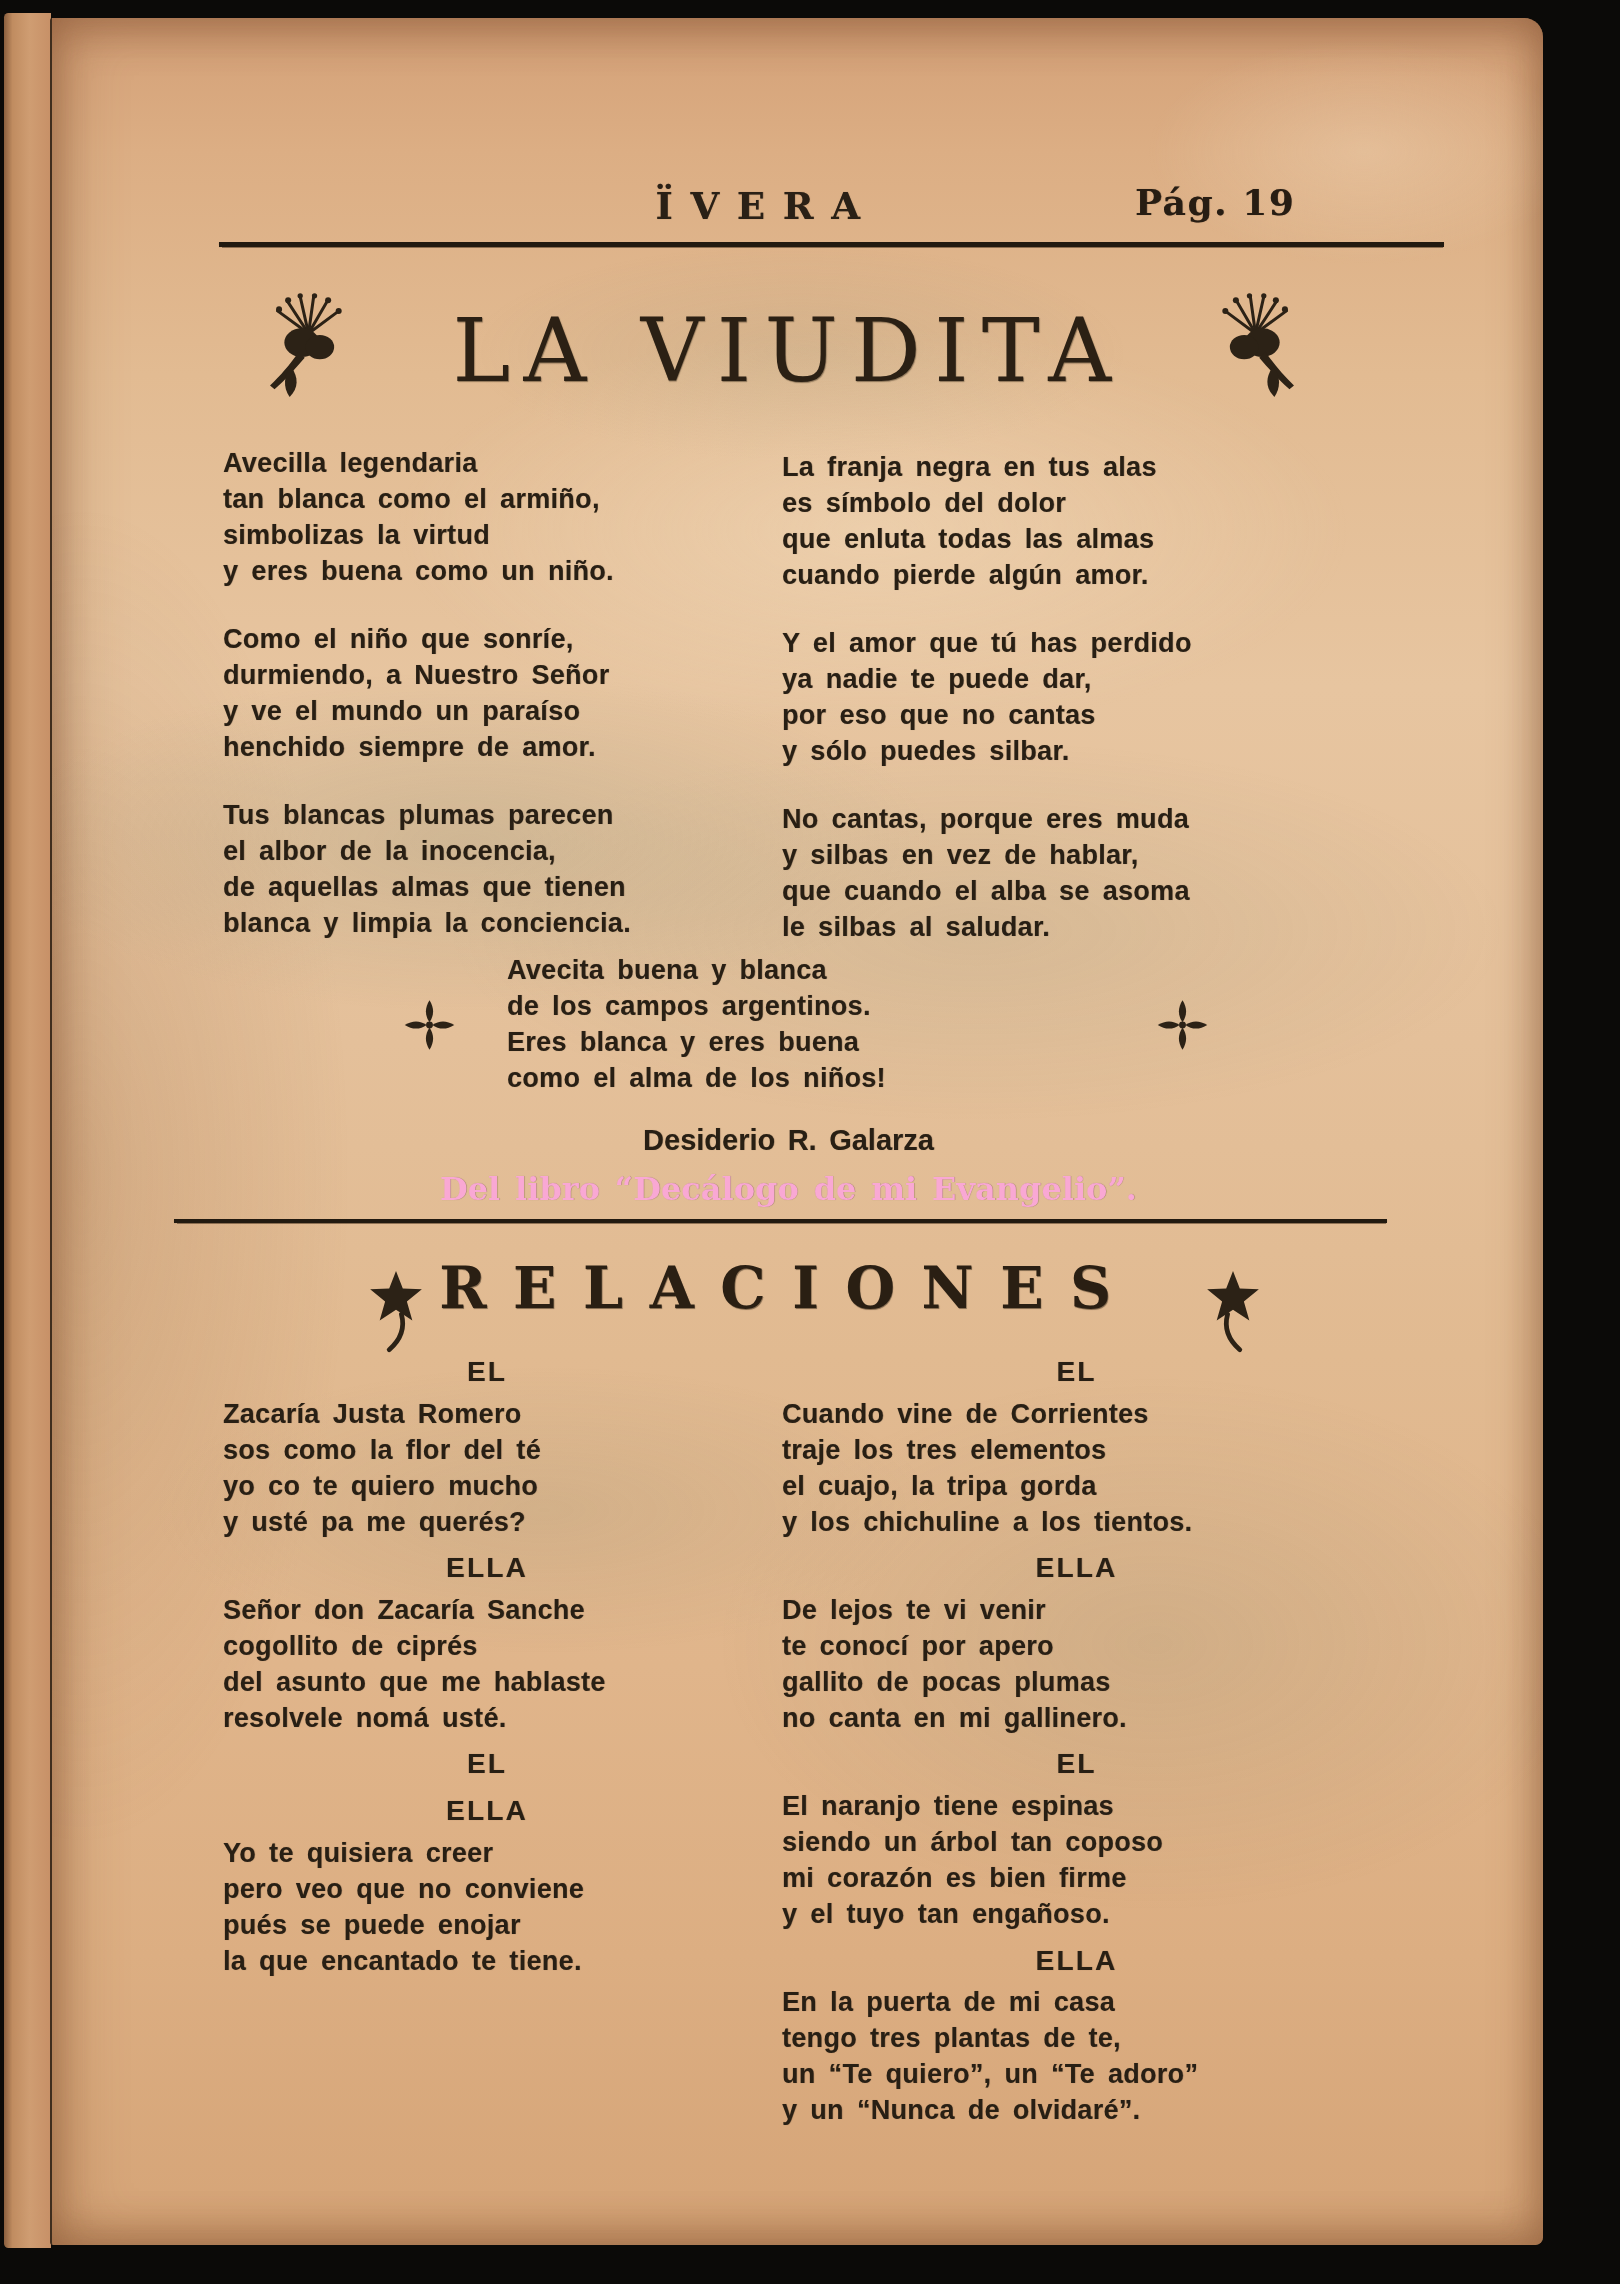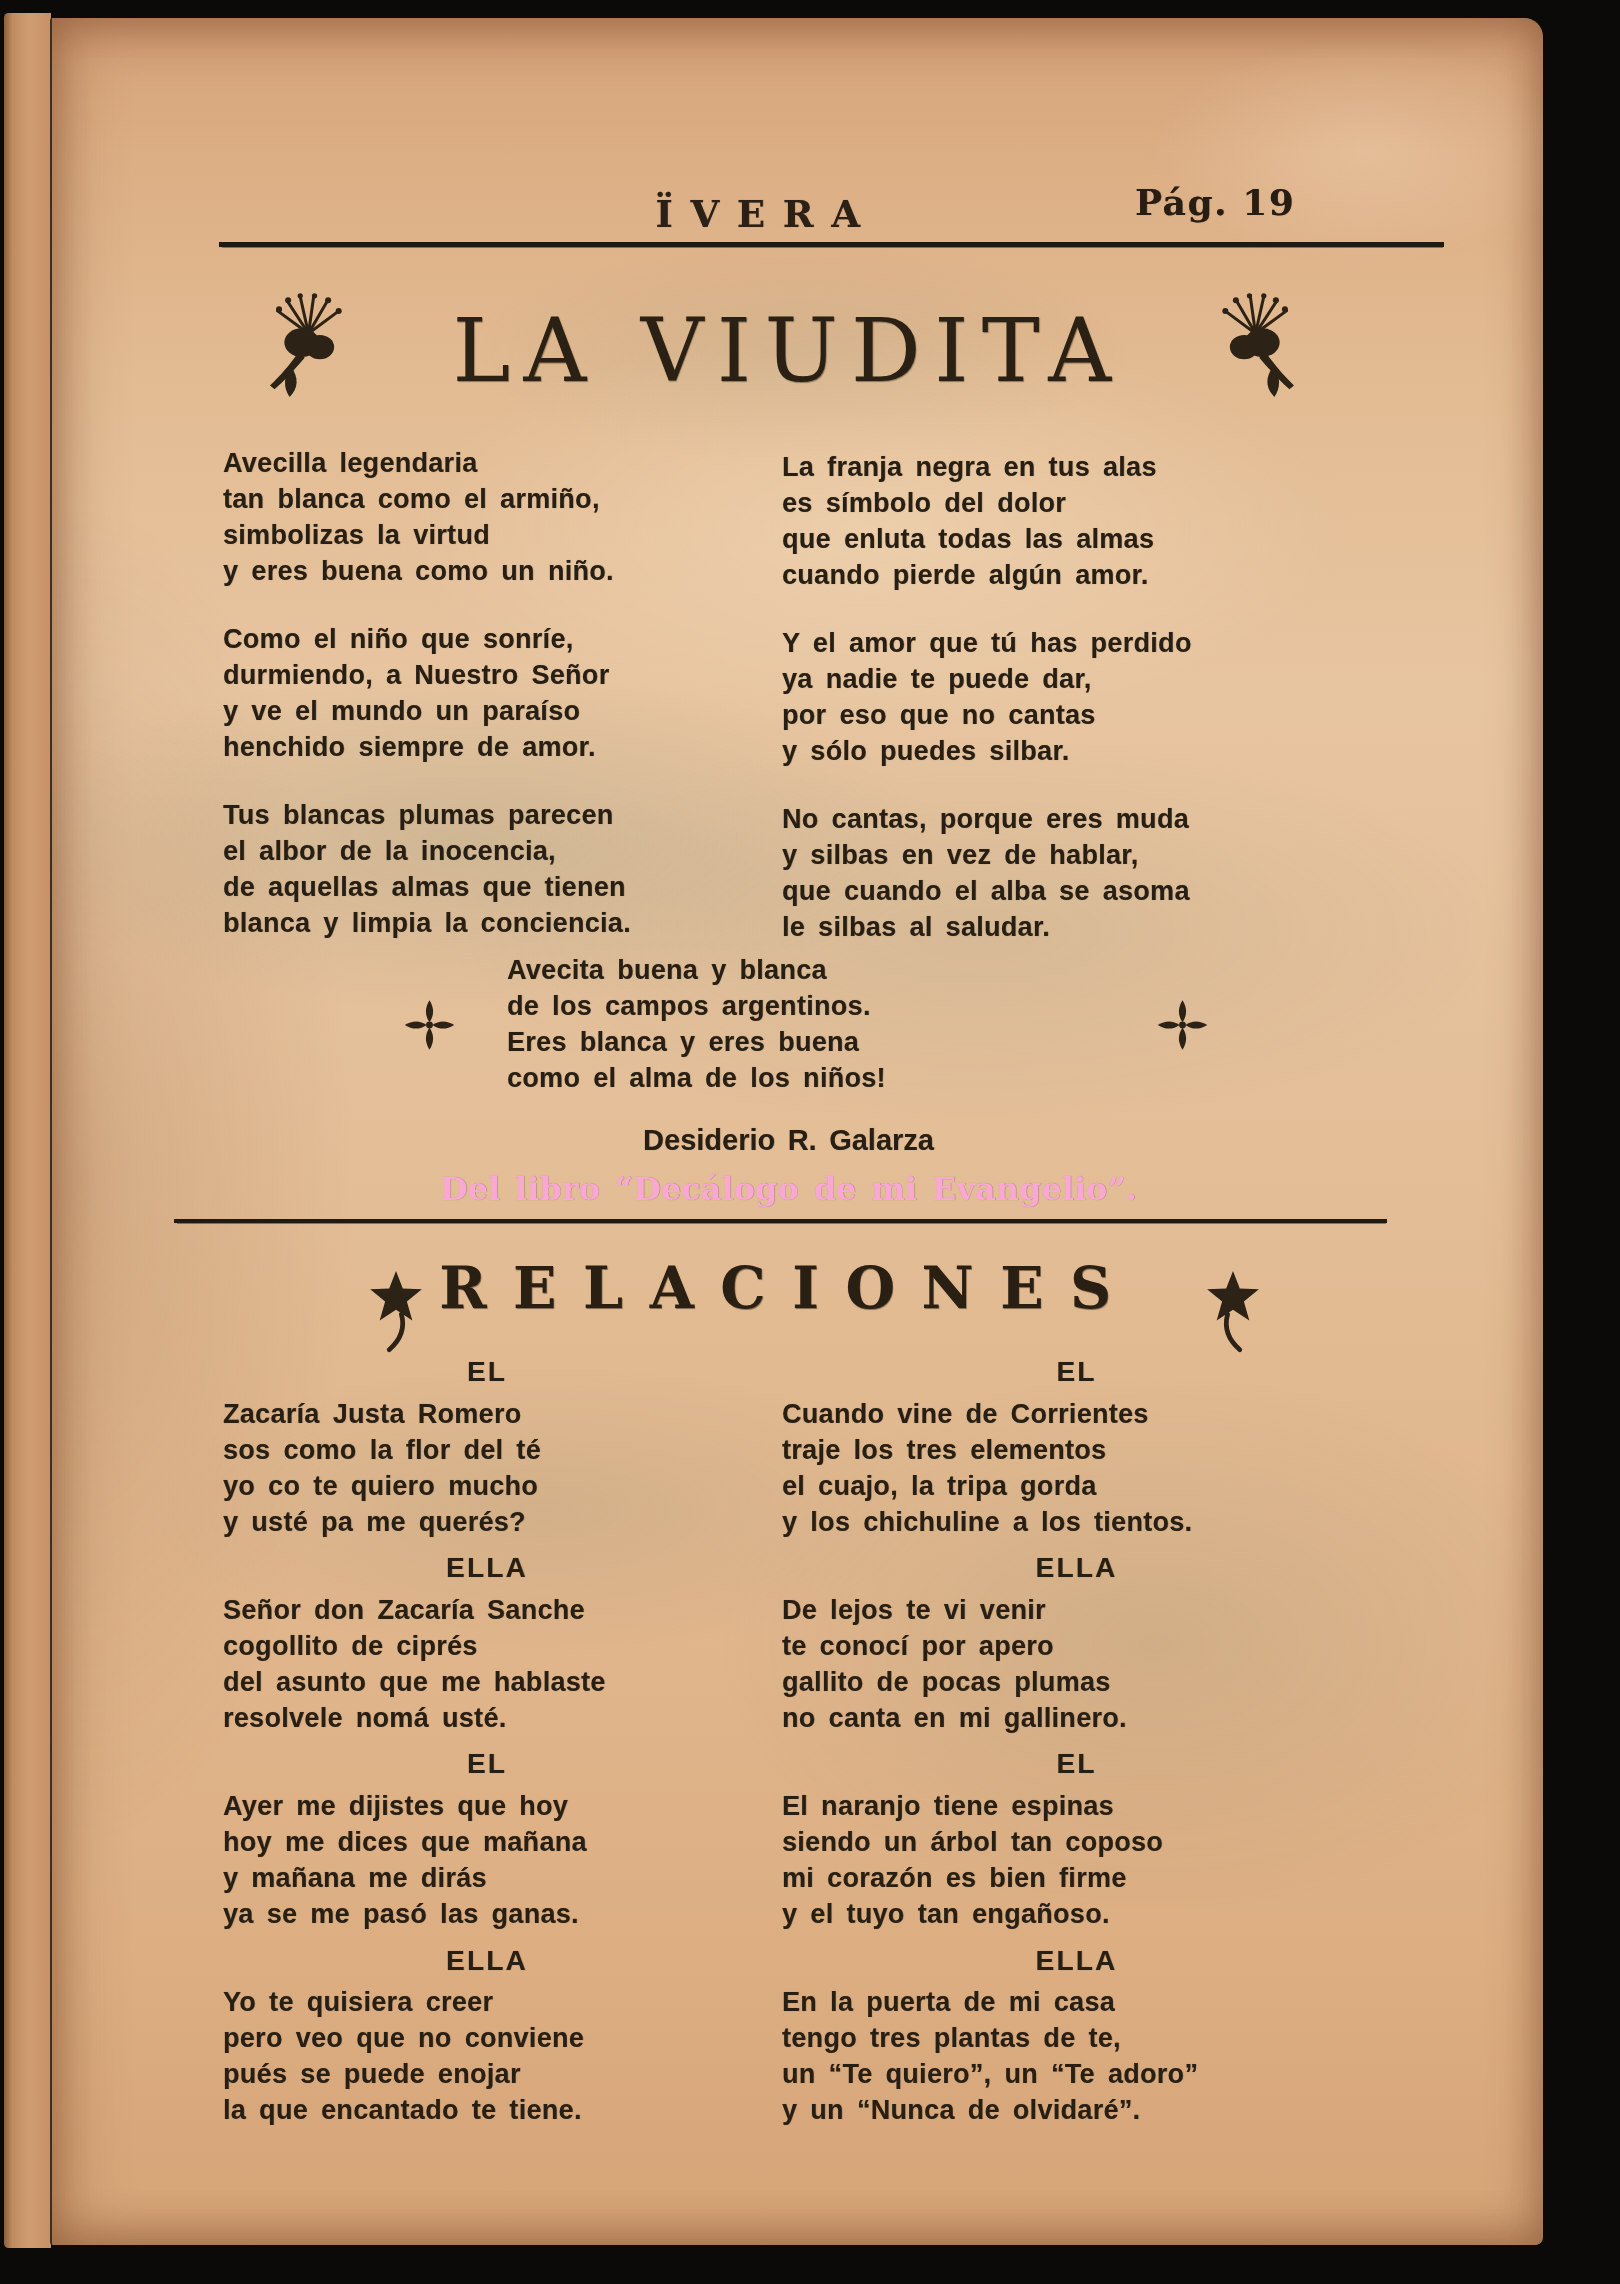--- a/index.html
+++ b/index.html
@@ -46,21 +46,20 @@
       radial-gradient(ellipse 383px 958px at 2% 52%, rgba(150,98,58,0.20), transparent 70%),
       radial-gradient(ellipse 309px 162px at 88% 6%, rgba(250,232,205,0.28), transparent 70%);
   }
 
   
   .masthead{
     position:absolute;left:398px;top:184px;width:737px;
     text-align:center;font-family:"DejaVu Serif",serif;font-weight:700;
     font-size:37px;letter-spacing:17.7px;color:#2a2016;
     text-shadow:0.4px 0.4px 0.7px rgba(40,28,16,0.55);
-    margin-top:8px;
   }
   .page-number{
     position:absolute;left:1135px;top:181px;width:206px;
     font-family:"DejaVu Serif",serif;font-weight:700;
     font-size:36px;color:#271d13;letter-spacing:1.5px;
     text-shadow:0.4px 0.4px 0.7px rgba(40,28,16,0.5);
   }
   .rule{position:absolute;background:#221a10;box-shadow:0 0.7px 0.7px rgba(60,40,20,0.5);}
   .rule-1{left:219px;top:242px;width:1225px;height:5.2px;}
   .rule-2{left:174px;top:1219px;width:1213px;height:4.4px;}
@@ -281,26 +280,20 @@
       <div class="speaker">ELLA</div>
       <div>
           <div class="pline">Señor don Zacaría Sanche</div>
           <div class="pline">cogollito de ciprés</div>
           <div class="pline">del asunto que me hablaste</div>
           <div class="pline">resolvele nomá usté.</div>
         </div>
     </div>
     <div class="block">
       <div class="speaker">EL</div>
-      <div>
-          <div class="pline">Ayer me dijistes que hoy</div>
-          <div class="pline">hoy me dices que mañana</div>
-          <div class="pline">y mañana me dirás</div>
-          <div class="pline">ya se me pasó las ganas.</div>
-        </div>
     </div>
     <div class="block">
       <div class="speaker">ELLA</div>
       <div>
           <div class="pline">Yo te quisiera creer</div>
           <div class="pline">pero veo que no conviene</div>
           <div class="pline">pués se puede enojar</div>
           <div class="pline">la que encantado te tiene.</div>
         </div>
     </div>

